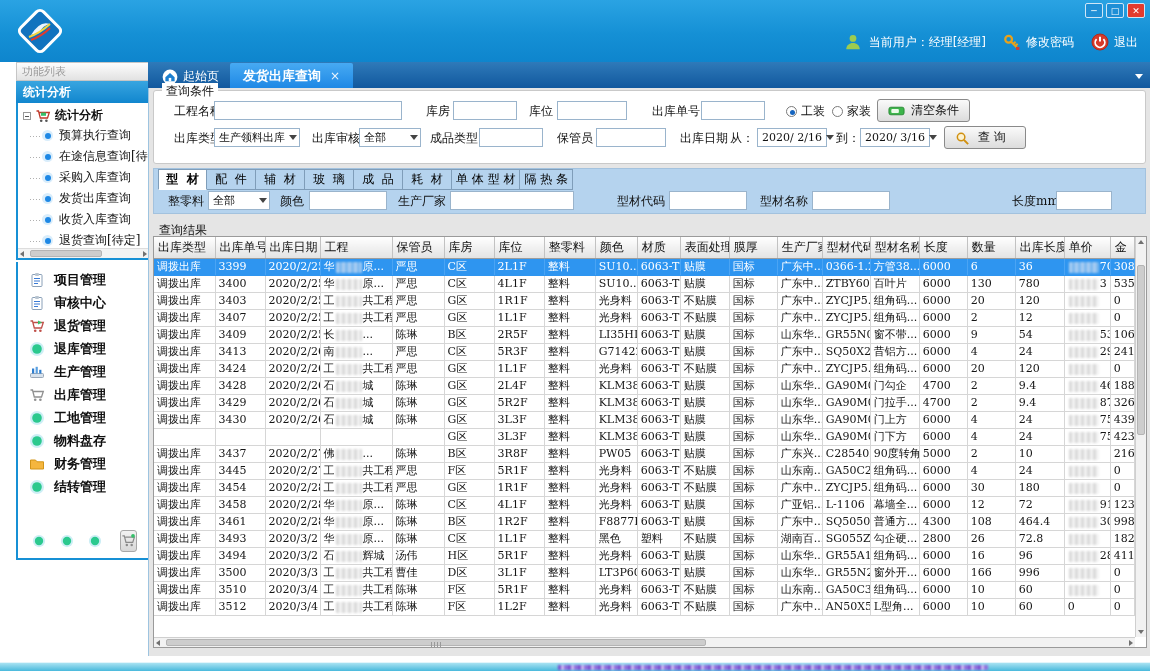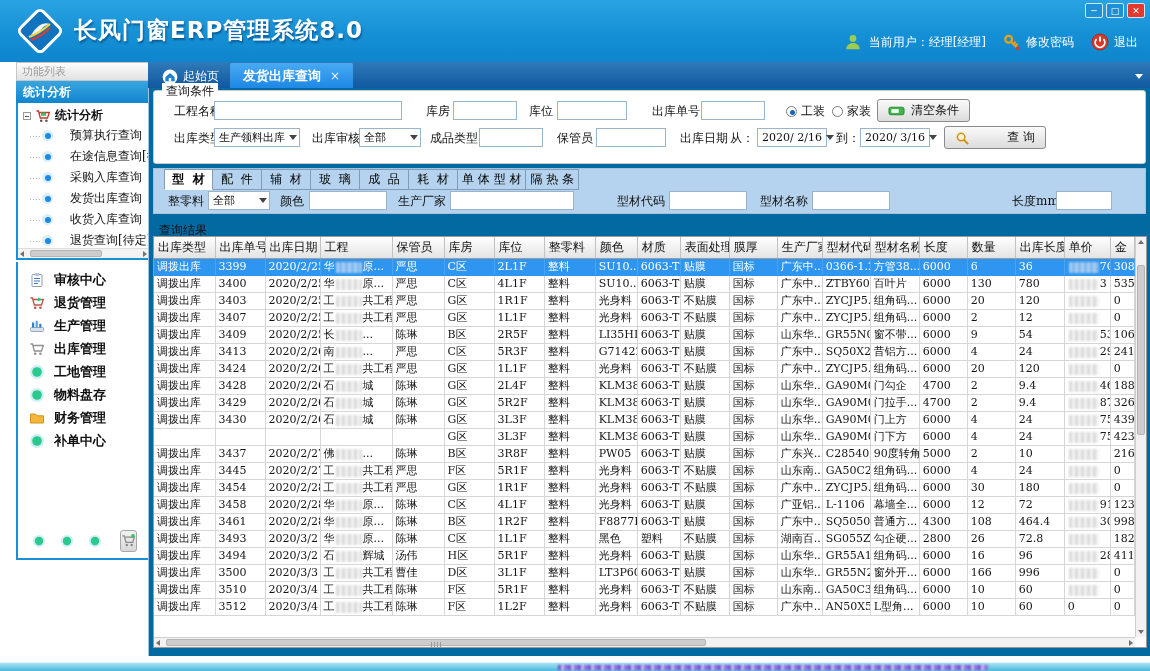--- a/index.html
+++ b/index.html
@@ -30,21 +30,21 @@
               padding:0 5px;font-family:"DejaVu Sans",sans-serif}
   .section-hdr{height:22px;background:linear-gradient(#38a5e0,#1186ce);color:#fff;display:flex;
                align-items:center;justify-content:space-between;padding:0 7px;font-weight:bold;
                font-family:"DejaVu Sans",sans-serif;font-size:12px}
   .tree-panel{height:157px;border:2px solid #1790d5;border-top:none;background:#fff;
               position:relative;overflow:hidden}
   .tree-root{display:flex;align-items:center;gap:4px;padding:4px 2px 1px 5px;
              font-family:"DejaVu Sans",sans-serif;font-weight:bold;font-size:12px}
   .expander{width:8px;height:8px;border:1px solid #999;background:#fff;position:relative;flex:none}
   .expander::after{content:"";position:absolute;left:1px;right:1px;top:3px;height:1px;background:#555}
-  .tree-item{height:21px;display:flex;align-items:center;gap:17px;padding-left:24px;font-size:12px;
+  .tree-item{height:21px;display:flex;align-items:center;gap:6px;padding-left:24px;font-size:12px;
              position:relative;cursor:pointer;white-space:nowrap}
   .tree-item::before{content:"";position:absolute;left:12px;top:50%;width:10px;height:1px;
              background-image:linear-gradient(90deg,#b0b0b0 1px,transparent 1px);background-size:3px 1px}
   .blue-dot{width:11px;height:11px;border-radius:50%;background:#d9edfb;flex:none;position:relative}
   .blue-dot::after{content:"";position:absolute;left:2.5px;top:2.5px;width:6px;height:6px;
              border-radius:50%;background:#1e88e5}
   .tree-vscroll{position:absolute;right:0;top:0;width:11px;bottom:10px;background:#f3f3f3;border-left:1px solid #ddd}
   .tree-hscroll{position:absolute;left:0;right:11px;bottom:0;height:10px;background:#f3f3f3;border-top:1px solid #ddd}
   .thumb-h{position:absolute;top:1px;height:7px;background:#cdcdcd;border:1px solid #b4b4b4;border-radius:2px}
   .thumb-v{position:absolute;left:1px;width:8px;background:#cdcdcd;border:1px solid #b4b4b4;border-radius:2px}
@@ -72,42 +72,42 @@
           background:linear-gradient(#2f7ab9,#11589e);display:flex;align-items:flex-end;padding-left:3px}
   .tab-home{height:23px;display:flex;align-items:center;gap:5px;padding:0 11px;color:#fff;
             font-family:"DejaVu Sans",sans-serif;font-size:12px;cursor:pointer}
   .tab-home .ic{width:16px;height:16px}
   .tab-active{height:25px;background:linear-gradient(#47aaf3,#1e88e5);color:#fff;font-weight:bold;
               display:flex;align-items:center;gap:9px;padding:0 13px;border-radius:2px 2px 0 0;
               font-family:"DejaVu Sans",sans-serif;font-size:13px;cursor:pointer}
   .tab-close{font-weight:normal;font-size:12px;opacity:.9;cursor:pointer}
   .tab-caret{position:absolute;right:7px;bottom:9px;width:0;height:0;border-left:4px solid transparent;
              border-right:4px solid transparent;border-top:5px solid #fff}
-  .content{position:absolute;left:0;top:26px;right:0;bottom:0;background:#0369a1;border-left:1px solid #9ec4e0}
+  .content{position:absolute;left:0;top:26px;right:0;bottom:0;background:#e5e5e5;border-left:1px solid #9ec4e0}
   
   .query{position:absolute;left:4px;top:2px;right:4px;height:74px;border:1px solid #c9c9c9;
          border-radius:3px;background:#fff}
   .query .legend{position:absolute;left:8px;top:-8px;background:#fff;padding:0 4px;font-size:12px}
   .fld{position:absolute;display:flex;align-items:center;font-size:12px;white-space:nowrap}
   .tbx{height:19px;border:1px solid #9ab4cc;background:#fff;font:11px "DejaVu Serif",serif;padding:0 3px;outline:none}
   .combo{height:19px;border:1px solid #9ab4cc;background:#fff;display:flex;align-items:center;
          justify-content:space-between;padding:0 2px 0 4px;font-size:11px;cursor:pointer}
   .combo .ca{width:0;height:0;border-left:4px solid transparent;border-right:4px solid transparent;
              border-top:5px solid #444;margin-left:4px}
   .radio{width:11px;height:11px;border-radius:50%;border:1px solid #7a7a7a;background:#fff;
          display:inline-block;position:relative;margin-right:4px;flex:none}
   .radio.on::after{content:"";position:absolute;left:2.5px;top:2.5px;width:5px;height:5px;border-radius:50%;background:#1565c0}
   .btn{height:23px;background:linear-gradient(#fafafa,#dcdcdc);border:1px solid #8a8a8a;border-radius:3px;
        display:flex;align-items:center;gap:6px;padding:0 10px;font-size:12px;cursor:pointer;
        font-family:"DejaVu Serif",serif}
   .btn .bi{width:17px;height:14px;display:inline-block}
   .btn .bi svg{display:block}
   
   .mat-area{position:absolute;left:4px;top:80px;right:4px;height:46px;background:#b5d3ee;border:1px solid #a3c2de}
-  .mat-tabs{display:flex;height:21px;padding-left:10px}
+  .mat-tabs{display:flex;height:21px;padding-left:4px}
   .mat-tab{min-width:49px;padding:0 4px;display:flex;align-items:center;justify-content:center;
            font-size:12px;border:1px solid #7f9db9;border-left:none;cursor:pointer;white-space:pre;
            color:#000;background:transparent}
   .mat-tab:first-child{border-left:1px solid #7f9db9}
   .mat-tab.active{background:#fff;border-bottom:1px solid #fff;font-weight:bold}
   .mat-filter{position:relative;height:24px}
   
   .results-label{position:absolute;left:10px;top:134px;font-size:12px}
   .table-zone{position:absolute;left:4px;top:148px;right:3px;height:412px;border:1px solid #9a9a9a;background:#fff}
   table.grid{border-collapse:collapse;table-layout:fixed;width:981px}
@@ -137,21 +137,20 @@
   <span class="logo" data-interactable="false">
     <svg viewBox="0 0 48 48">
       <g transform="rotate(45 24 24)">
           <rect x="8" y="8" width="32" height="32" rx="5" fill="#1173be" stroke="#fff" stroke-width="3"></rect>
         </g>
       <path d="M15 28 q9 -15 19 -11 q-7 1 -11 9 z" fill="#fff" opacity=".92"></path>
       <path d="M13 30 q11 -4 21 -13" stroke="#f5d63e" stroke-width="2" fill="none"></path>
       <path d="M15 33 q11 -4 19 -12" stroke="#e23b2e" stroke-width="2" fill="none"></path>
     </svg>
   </span>
-  <span class="app-title" data-interactable="false">长风门窗ERP管理系统8.0</span>
   <div class="win-controls" data-interactable="false">
     <span class="win-btn" data-interactable="true">─</span>
     <span class="win-btn" data-interactable="true">□</span>
     <span class="win-btn close" data-interactable="true">✕</span>
   </div>
   <div class="userbar" data-interactable="false">
     <span class="ic" data-interactable="false">
       <svg viewBox="0 0 16 16">
           <circle cx="8" cy="4.8" r="3" fill="#9ccc50"></circle>
           <path d="M2 14.5c0-3.4 2.7-5.6 6-5.6s6 2.2 6 5.6z" fill="#9ccc50"></path>
@@ -252,36 +251,55 @@
   <div class="menu-panel" data-interactable="false">
     <div class="menu-list" data-interactable="false">
         <div class="menu-item" data-interactable="true">
           <span class="mi" data-interactable="false">
             <svg viewBox="0 0 16 16">
               <rect x="3" y="2.5" width="10" height="12" rx="1" fill="#fff" stroke="#8aa0b8"></rect>
               <rect x="6" y="1" width="4" height="3" rx="1" fill="#b8c4d0"></rect>
               <path d="M5 6.5h6M5 9h6M5 11.5h4" stroke="#3a7bd5" stroke-width="1"></path>
             </svg>
           </span>
+          <span data-interactable="false">项目管理</span>
+        </div>
+        <div class="menu-item" data-interactable="true">
+          <span class="mi" data-interactable="false">
+            <svg viewBox="0 0 16 16">
+              <rect x="3" y="2.5" width="10" height="12" rx="1" fill="#fff" stroke="#8aa0b8"></rect>
+              <rect x="6" y="1" width="4" height="3" rx="1" fill="#b8c4d0"></rect>
+              <path d="M5 6.5h6M5 9h6M5 11.5h4" stroke="#3a7bd5" stroke-width="1"></path>
+            </svg>
+          </span>
           <span data-interactable="false">审核中心</span>
         </div>
         <div class="menu-item" data-interactable="true">
           <span class="mi" data-interactable="false">
             <svg viewBox="0 0 16 16">
               <path d="M1.5 3h2l1.8 7h7.2l1.8-5.5H4.6" fill="none" stroke="#c0504a" stroke-width="1.3"></path>
               <circle cx="6.2" cy="12.8" r="1.3" fill="#c0504a"></circle>
               <circle cx="11.4" cy="12.8" r="1.3" fill="#c0504a"></circle>
               <path d="M9 2.5l4 2-4 2z" fill="#35c06a"></path>
             </svg>
           </span>
           <span data-interactable="false">退货管理</span>
         </div>
         <div class="menu-item" data-interactable="true">
           <span class="mi" data-interactable="false">
             <svg viewBox="0 0 16 16">
+              <circle cx="8" cy="8" r="7" fill="#cdeef5"></circle>
+              <circle cx="8" cy="8" r="4.8" fill="#2bc98e"></circle>
+            </svg>
+          </span>
+          <span data-interactable="false">退库管理</span>
+        </div>
+        <div class="menu-item" data-interactable="true">
+          <span class="mi" data-interactable="false">
+            <svg viewBox="0 0 16 16">
               <rect x="1.5" y="9.5" width="13" height="4" rx="1" fill="#d8e2ec" stroke="#9aa8b8"></rect>
               <rect x="3" y="4.5" width="2.2" height="5" fill="#2f7fd0"></rect>
               <rect x="6.6" y="2.8" width="2.2" height="6.7" fill="#5aa0e0"></rect>
               <rect x="10.2" y="5.8" width="2.2" height="3.7" fill="#2f7fd0"></rect>
             </svg>
           </span>
           <span data-interactable="false">生产管理</span>
         </div>
         <div class="menu-item" data-interactable="true">
           <span class="mi" data-interactable="false">
@@ -319,21 +337,21 @@
           </span>
           <span data-interactable="false">财务管理</span>
         </div>
         <div class="menu-item" data-interactable="true">
           <span class="mi" data-interactable="false">
             <svg viewBox="0 0 16 16">
               <circle cx="8" cy="8" r="7" fill="#cdeef5"></circle>
               <circle cx="8" cy="8" r="4.8" fill="#2bc98e"></circle>
             </svg>
           </span>
-          <span data-interactable="false">补单中心</span>
+          <span data-interactable="false">结转管理</span>
         </div>
       </div>
     <div class="side-footer" data-interactable="false">
       <span class="dot-ic" data-interactable="true">
           <svg viewBox="0 0 16 16">
             <circle cx="8" cy="8" r="7" fill="#cdeef5"></circle>
             <circle cx="8" cy="8" r="4.8" fill="#2bc98e"></circle>
           </svg>
         </span>
       <span class="dot-ic" data-interactable="true">
@@ -454,21 +472,21 @@
         <span data-interactable="false">2020/ 2/16</span>
           <span class="ca" data-interactable="false"></span>
       </div>
       <div class="fld" style="left:682px;top:39px">
           <span data-interactable="false">到：</span>
         </div>
       <div class="combo fld" style="left:706px;top:37px;width:70px" data-interactable="true">
         <span data-interactable="false">2020/ 3/16</span>
           <span class="ca" data-interactable="false"></span>
       </div>
-      <div class="btn fld" style="left:790px;top:35px;width:102px;justify-content:space-between" data-interactable="true">
+      <div class="btn fld" style="left:790px;top:35px;width:82px;justify-content:flex-start" data-interactable="true">
         <span class="bi" data-interactable="false">
           <svg width="15" height="15" viewBox="0 0 16 16">
               <circle cx="6.5" cy="6.5" r="4" fill="#fdf2d0" stroke="#d09010" stroke-width="1.6"></circle>
               <path d="M9.6 9.6L14 14" stroke="#d09010" stroke-width="2"></path>
             </svg>
         </span>
         <span data-interactable="false">查  询</span>
       </div>
     </div>
 

